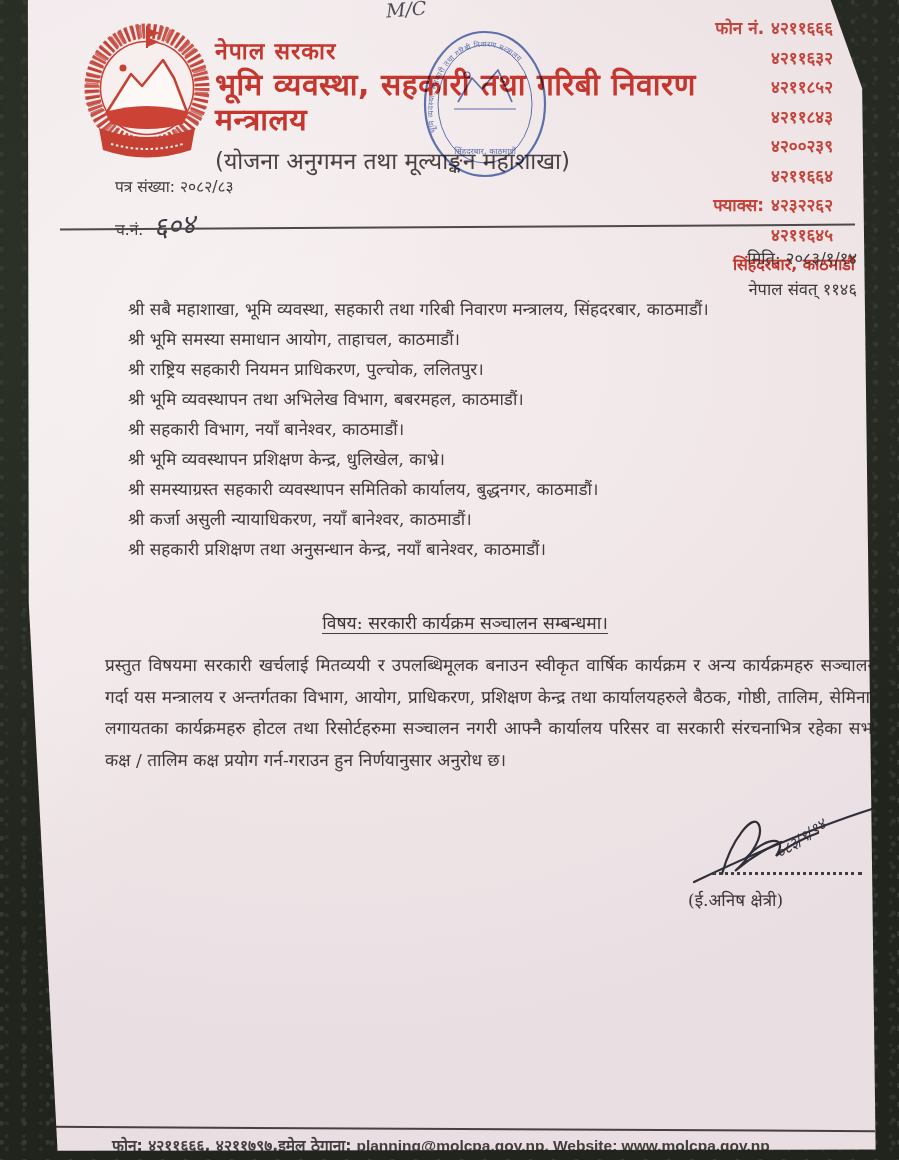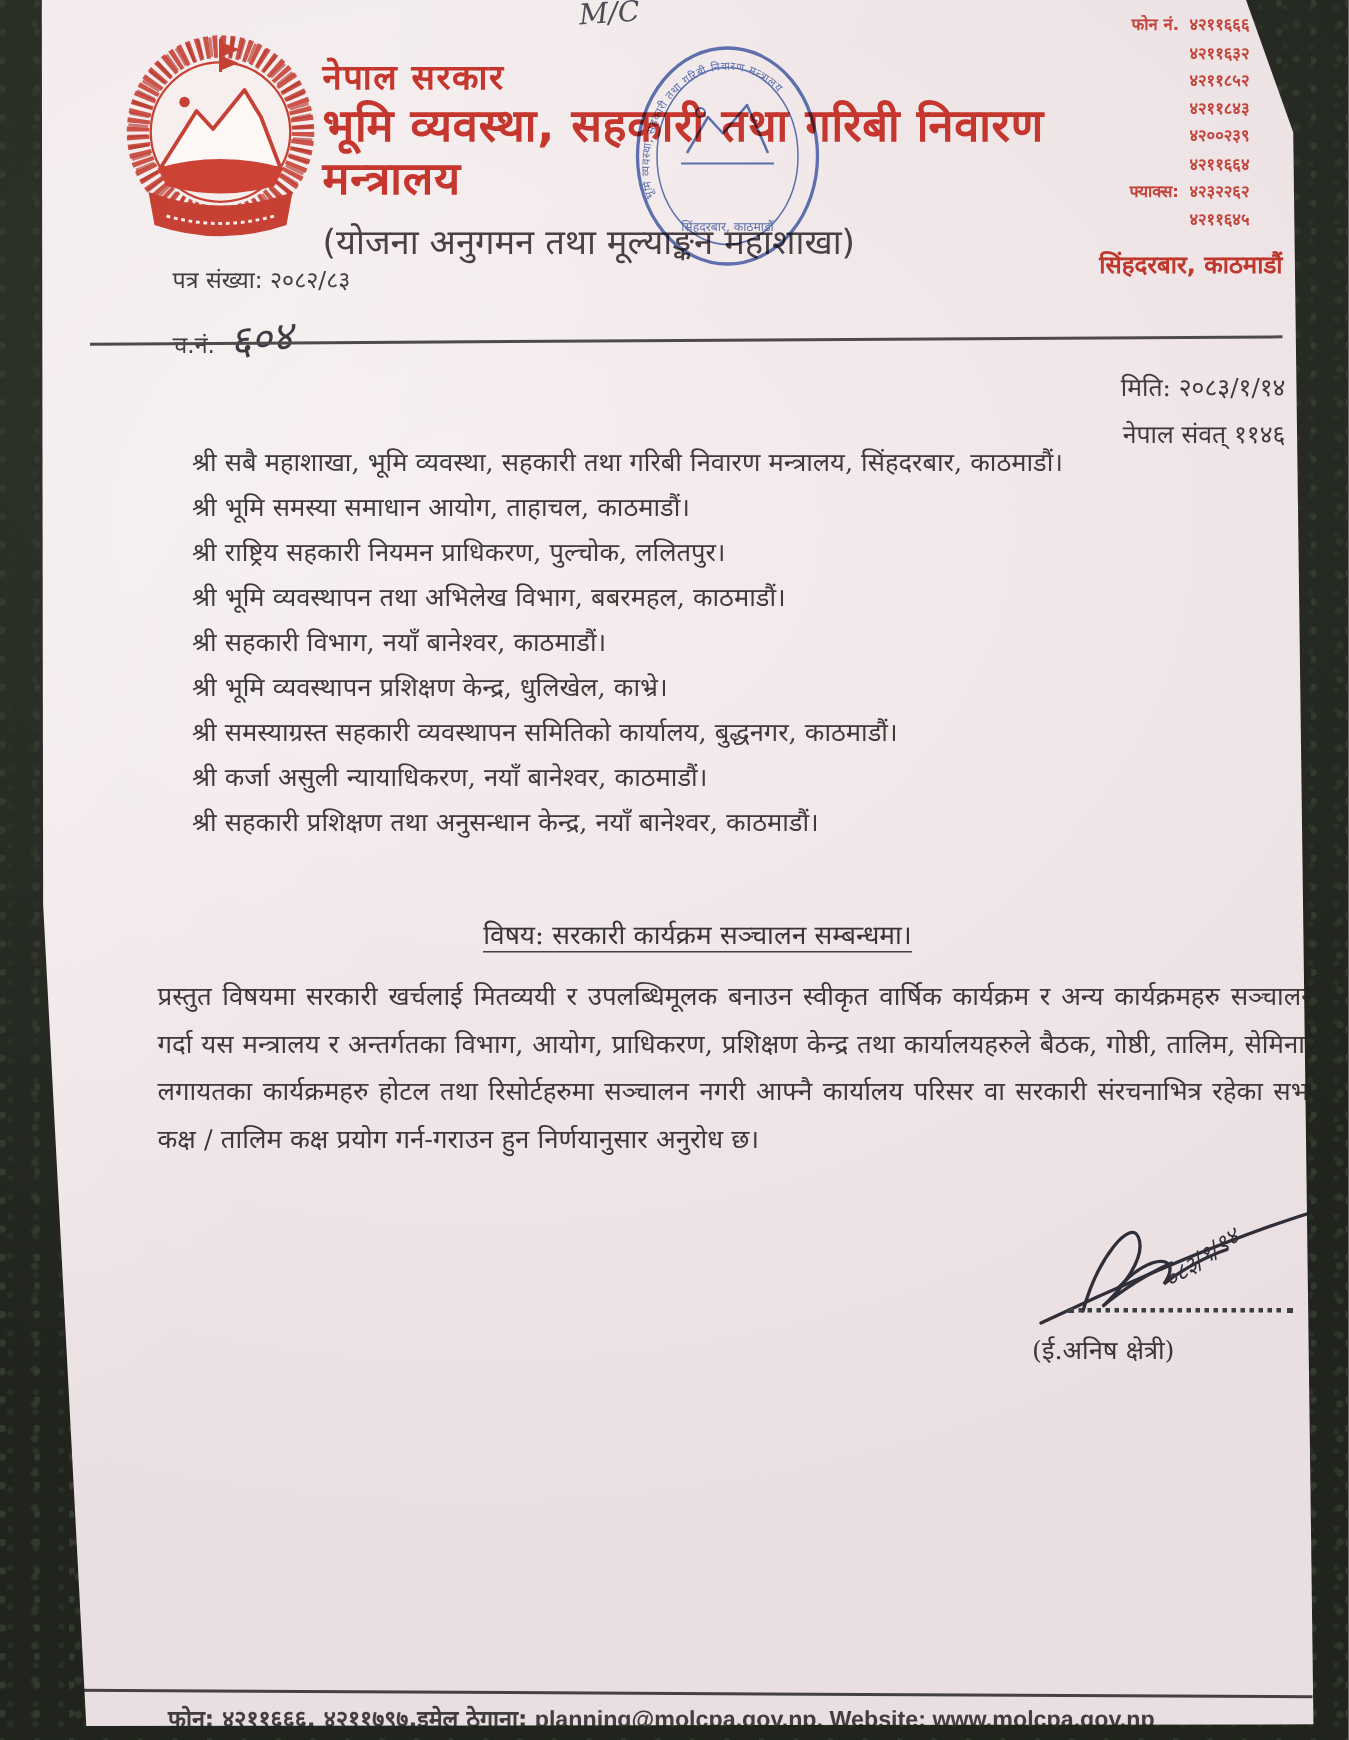--- a/index.html
+++ b/index.html
@@ -32,21 +32,21 @@
   
   .hdr{left:215px;top:34px;width:490px;text-align:left;color:#c5372e;}
   .hdr .gov{font-size:23px;font-weight:bold;letter-spacing:1px;}
   .hdr .min{font-size:30px;font-weight:bold;line-height:1.15;margin-top:2px;letter-spacing:.5px;}
   .hdr .div{font-size:23px;font-weight:normal;color:#4a3f41;margin-top:7px;}
   
   .emblem{left:77px;top:22px;}
   .stamp{left:420px;top:28px;opacity:.82;mix-blend-mode:multiply;}
   
   .contact{right:44px;top:8px;width:190px;text-align:right;color:#c2443a;font-weight:600;}
-  .contact .crow{font-size:11px;line-height:18.5px;white-space:nowrap;}
+  .contact .crow{font-size:17px;line-height:18.5px;white-space:nowrap;margin-top:11px;}
   .contact .crow .lbl{margin-right:7px;}
   .contact .numpad{padding-right:22px;}
   .contact .addr{margin-top:9px;font-size:16px;font-weight:bold;color:#bf382e;}
   
   .refblock{left:115px;top:175px;font-size:15.5px;color:#433d3e;}
   .refblock .row2{margin-top:9px;}
   .refblock .hand{font-family:"DejaVu Serif","Liberation Serif",serif;font-style:italic;
     font-size:27px;color:#3c3b46;display:inline-block;transform:rotate(-6deg);margin-left:10px;}
   .rule1{left:60px;top:226px;width:795px;height:2px;background:#4e4a4b;transform:rotate(-.35deg);}
   

